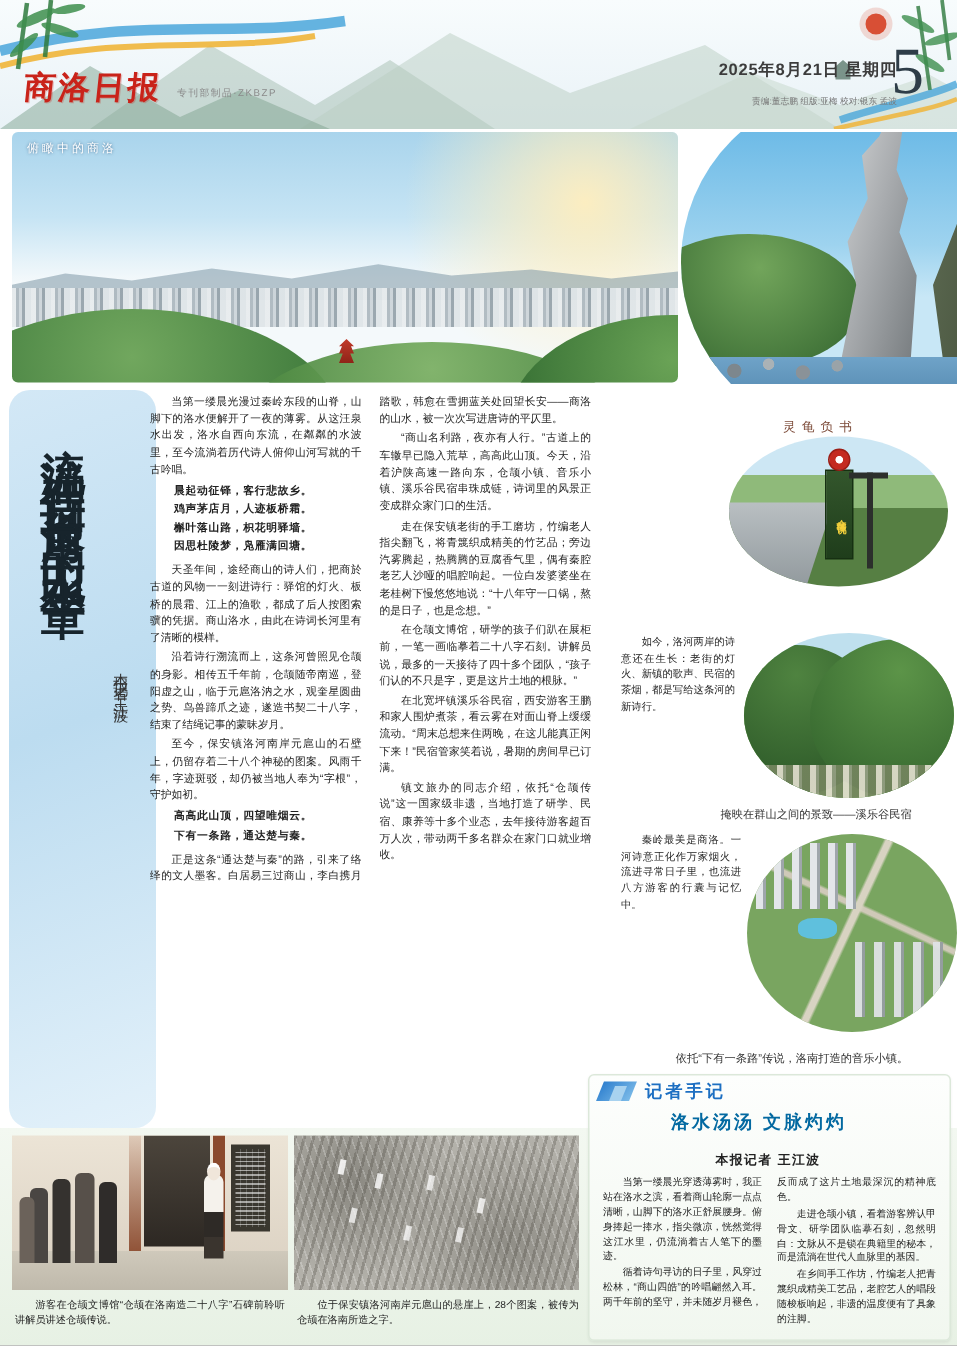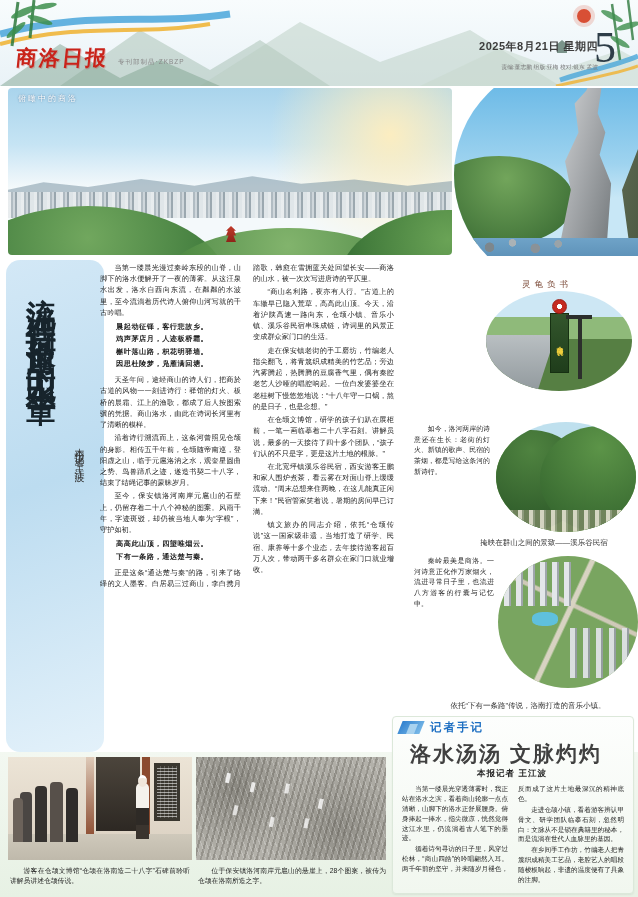--- a/index.html
+++ b/index.html
@@ -137,21 +137,21 @@
   .capL{left:10px;top:866px;width:180px;}
   .capR{left:198px;top:866px;width:188px;}
   .botcap .ind{text-indent:2em;}
 
   
   .notes{left:392px;top:716px;width:240px;height:176px;border:1px solid #dce8da;border-radius:4px;
       background:linear-gradient(#fdfefd,#f1f7ef);box-shadow:0 1px 2px rgba(0,0,0,.06);}
   .badge-bar{left:400px;top:721px;width:22px;height:13px;background:linear-gradient(120deg,#2f80cf,#7cbbe8);transform:skewX(-22deg);}
   .badge-bar2{left:408px;top:724px;width:8px;height:10px;background:#a8d2ef;transform:skewX(-22deg);}
   .badge-label{left:430px;top:720px;font-size:11.5px;font-weight:bold;color:#1d6fc2;letter-spacing:2px;}
-  .notes-title{left:392px;top:740px;width:228px;text-align:center;font-size:21px;font-weight:900;color:#404040;letter-spacing:2px;}
+  .notes-title{left:392px;top:740px;width:228px;text-align:center;font-size:12px;font-weight:900;color:#0369a1;letter-spacing:2px;}
   .notes-byline{left:392px;top:768px;width:240px;text-align:center;font-size:8.5px;font-weight:bold;color:#222;letter-spacing:1px;}
   .notes-body{left:402px;top:784px;width:222px;height:104px;column-count:2;column-gap:10px;
       font-size:6.6px;line-height:1.5;text-align:justify;color:#1d1d1d;overflow:hidden;}
   .notes-body p{margin:0 0 1px;text-indent:2em;}
 </style>
 </head>
 <body>
 
 <div class="page">
 

